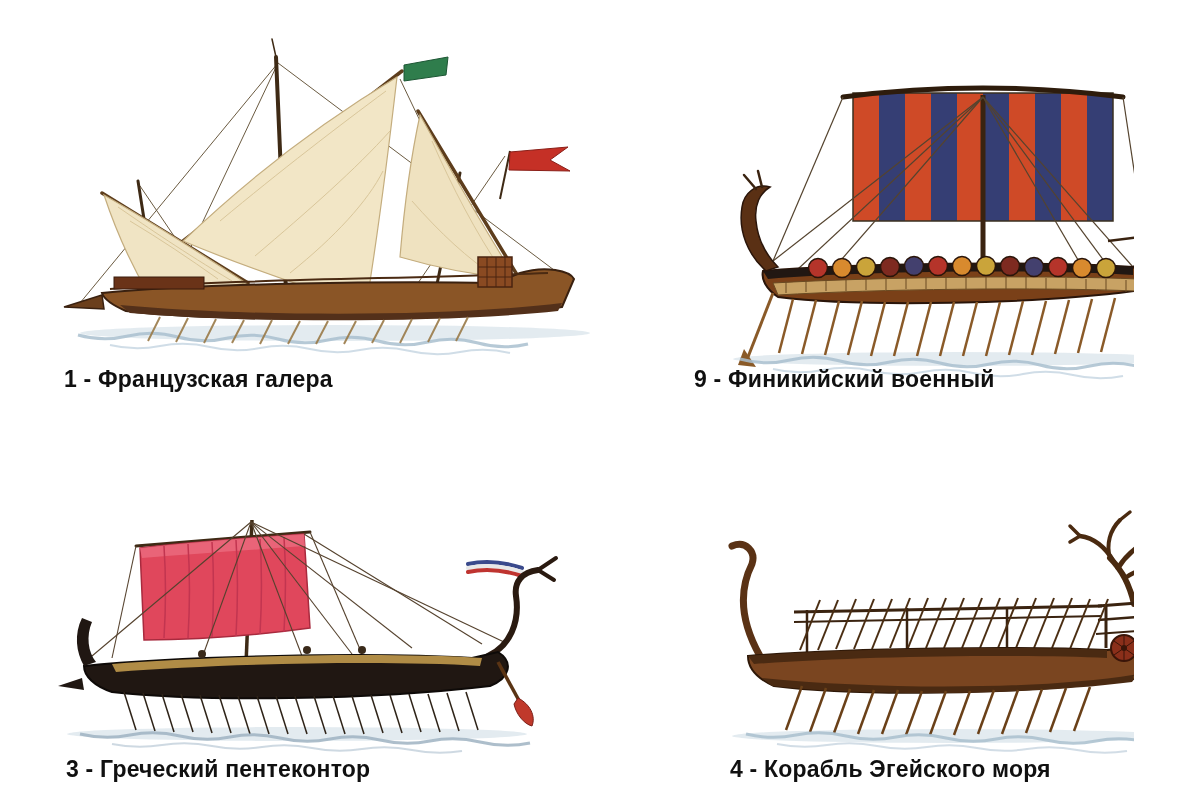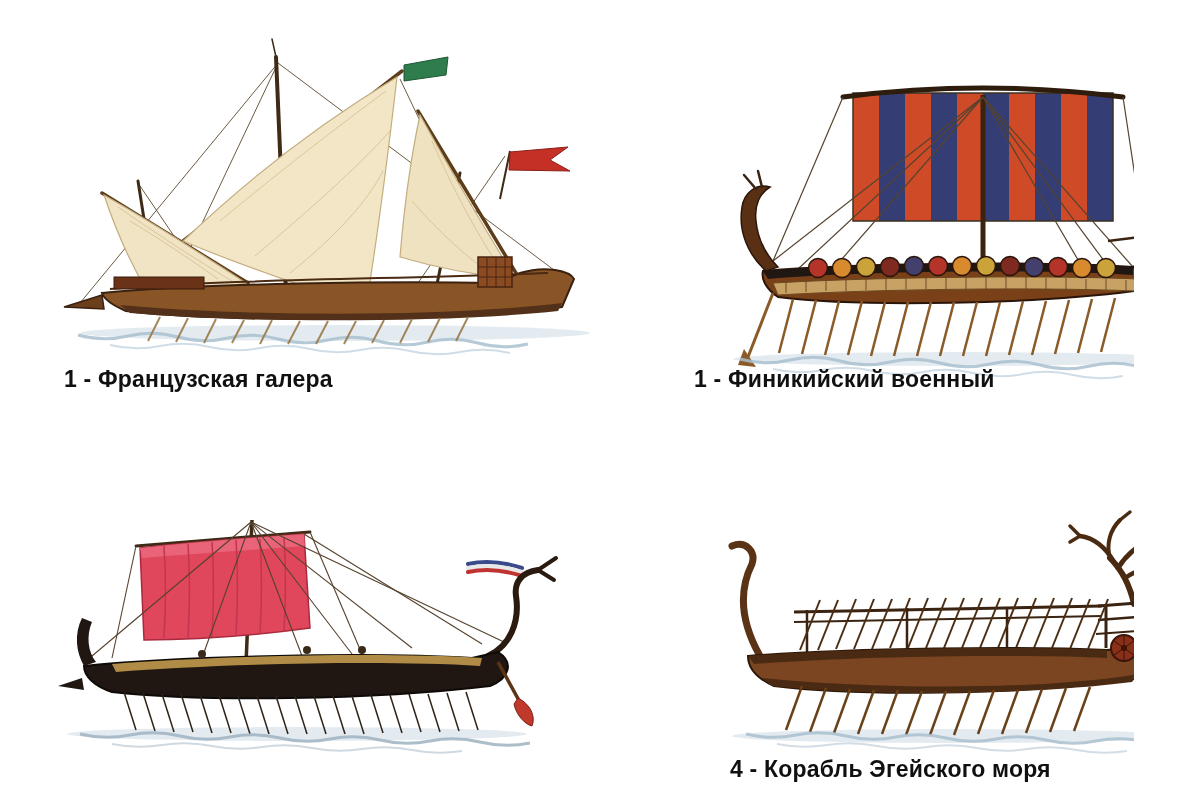--- a/index.html
+++ b/index.html
@@ -209,21 +209,21 @@
         <line x1="95" y1="222" x2="70" y2="286" stroke-width="3"></line>
       </g>
       <path d="M66,278 L78,296 L60,294 Z" fill="#8a5a28"></path>
 
       <g>
         <path d="M62,288 q25,7 50,1 t50,1 t50,1 t50,1 t50,1 t50,1 t50,1 t50,1" fill="none" stroke="#a9c0cf" stroke-width="3" opacity="0.85"></path>
         <path d="M95,298 q25,6 50,1 t50,1 t50,1 t50,1 t50,1 t50,1 t50,1" fill="none" stroke="#bccedd" stroke-width="2" opacity="0.7"></path>
       </g>
     </svg>
   </figure>
-  <div class="caption cap2">1 - Финикийский военный</div>
+  <div class="caption cap2">9 - Финикийский военный</div>
 
   <figure class="fig fig3">
     <svg viewBox="0 0 545 272" xmlns="http://www.w3.org/2000/svg">
       <ellipse cx="245" cy="240" rx="230" ry="7" fill="#c2d2dd" opacity="0.45"></ellipse>
       <line x1="200" y1="26" x2="194" y2="170" stroke="#3e2a15" stroke-width="3.5"></line>
       <path d="M84,52 L258,38" stroke="#3e2a15" stroke-width="3" stroke-linecap="round"></path>
 
       <g>
         <path d="M88,54 C140,48 196,44 252,40 L258,134 C200,142 144,146 92,146 Z" fill="#e0475c" stroke="#a82a3e" stroke-width="1.5"></path>
         <path d="M88,54 C140,48 196,44 252,40 L253,52 C198,56 142,60 90,64 Z" fill="#ea6a7c" opacity="0.85"></path>
@@ -296,20 +296,21 @@
           <line x1="395" y1="199" x2="407" y2="237"></line>
         <line x1="414" y1="198" x2="426" y2="236"></line>
       </g>
 
       <g>
         <path d="M28,240 q25,6 50,1 t50,1 t50,1 t50,1 t50,1 t50,1 t50,1 t50,1 t50,1" fill="none" stroke="#9fb3c2" stroke-width="3" opacity="0.85"></path>
         <path d="M60,250 q25,5 50,1 t50,1 t50,1 t50,1 t50,1 t50,1 t50,1" fill="none" stroke="#b9c9d6" stroke-width="2" opacity="0.7"></path>
       </g>
     </svg>
   </figure>
+  <div class="caption cap3">3 - Греческий пентеконтор</div>
 
   <figure class="fig fig4">
     <svg viewBox="0 0 545 252" xmlns="http://www.w3.org/2000/svg">
       <ellipse cx="270" cy="228" rx="220" ry="7" fill="#c2d2dd" opacity="0.45"></ellipse>
 
       <g stroke="#4a2a10" fill="none" stroke-linecap="round">
         <path d="M452,96 C448,78 440,62 428,50" stroke-width="6"></path>
         <path d="M436,60 C446,44 462,32 480,28" stroke-width="5"></path>
         <path d="M480,28 L492,18 M480,28 L492,34" stroke-width="4"></path>
         <path d="M443,70 C458,60 476,56 494,60" stroke-width="4.5"></path>

